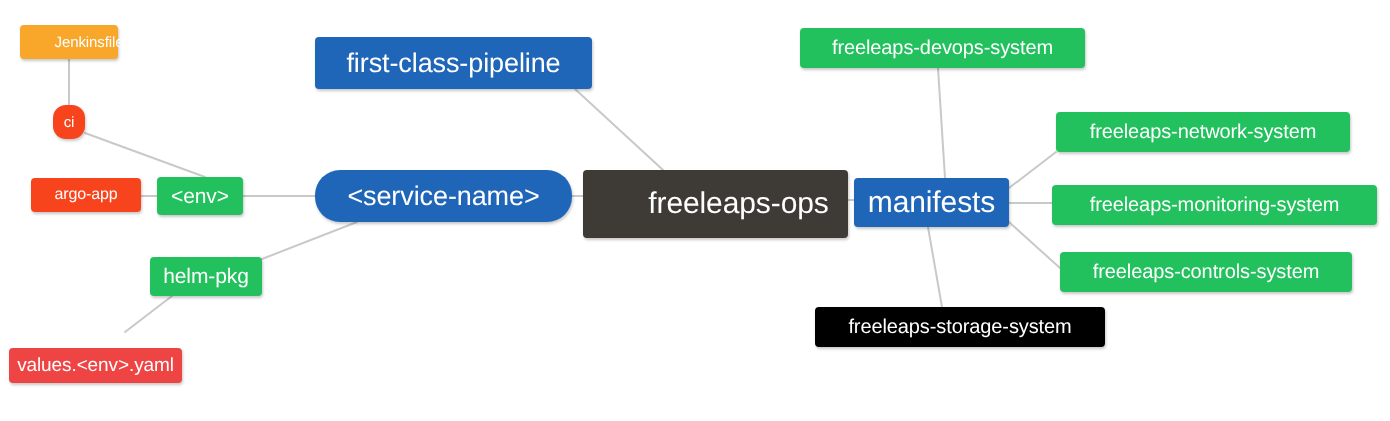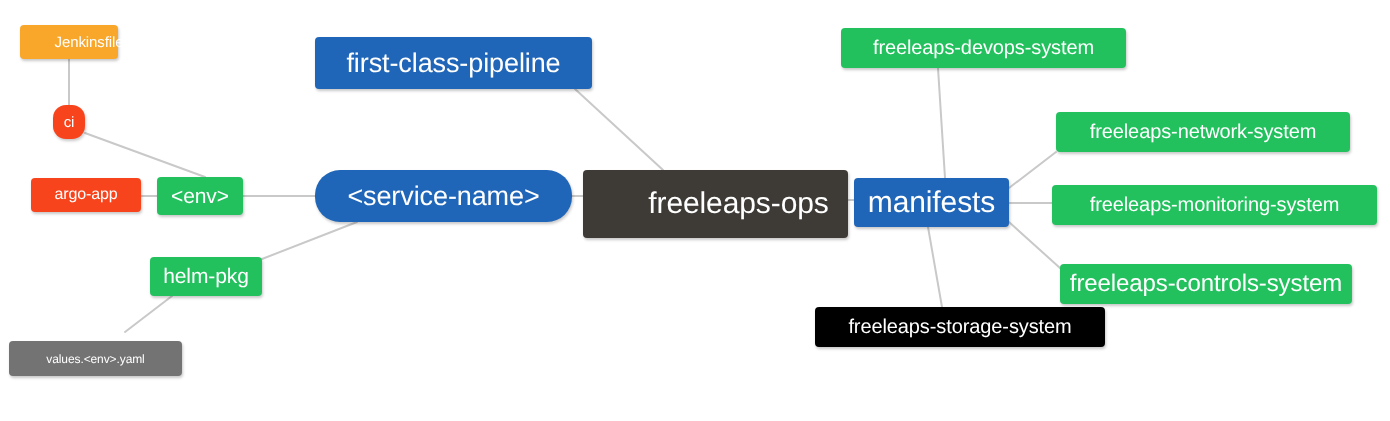--- a/index.html
+++ b/index.html
@@ -74,44 +74,44 @@
       </div>
       <div class="node" style="left: 31px; top: 178px; width: 110px; height: 34px; background: rgb(248, 68, 29); font-size: 16px;">
         <span class="node-label">argo-app</span>
       </div>
       <div class="node" style="left: 157px; top: 177px; width: 86px; height: 38px; background: rgb(34, 193, 94); font-size: 21px;">
         <span class="node-label">&lt;env&gt;</span>
       </div>
       <div class="node" style="left: 150px; top: 257px; width: 112px; height: 39px; background: rgb(34, 193, 94); font-size: 21px;">
         <span class="node-label">helm-pkg</span>
       </div>
-      <div class="node" style="left: 9px; top: 341px; width: 173px; height: 35px; background: #737373; font-size: 12px;">
+      <div class="node" style="left: 9px; top: 348px; width: 173px; height: 35px; background: #ef4444; font-size: 19px;">
         <span class="node-label">values.&lt;env&gt;.yaml</span>
       </div>
       <div class="node" style="left: 315px; top: 37px; width: 277px; height: 52px; background: rgb(32, 102, 184); font-size: 27px;">
         <span class="node-label">first-class-pipeline</span>
       </div>
       <div class="node" style="left: 315px; top: 170px; width: 257px; height: 52px; background: rgb(32, 102, 184); font-size: 27px; border-radius: 25px;">
         <span class="node-label">&lt;service-name&gt;</span>
       </div>
       <div class="node" style="left: 583px; top: 170px; width: 265px; height: 68px; background: rgb(62, 58, 54); font-size: 30px; padding-left: 46px;">
         <span class="node-label">freeleaps-ops</span>
       </div>
       <div class="node" style="left: 854px; top: 178px; width: 155px; height: 49px; background: rgb(32, 102, 184); font-size: 30px;">
         <span class="node-label">manifests</span>
       </div>
-      <div class="node" style="left: 800px; top: 28px; width: 285px; height: 40px; background: rgb(34, 193, 94); font-size: 20px; margin-left: 41px;">
+      <div class="node" style="left: 800px; top: 28px; width: 285px; height: 40px; background: rgb(34, 193, 94); font-size: 20px;">
         <span class="node-label">freeleaps-devops-system</span>
       </div>
       <div class="node" style="left: 1056px; top: 112px; width: 294px; height: 40px; background: rgb(34, 193, 94); font-size: 20px;">
         <span class="node-label">freeleaps-network-system</span>
       </div>
       <div class="node" style="left: 1052px; top: 185px; width: 325px; height: 40px; background: rgb(34, 193, 94); font-size: 20px;">
         <span class="node-label">freeleaps-monitoring-system</span>
       </div>
-      <div class="node" style="left: 1060px; top: 264px; width: 292px; height: 40px; background: rgb(34, 193, 94); font-size: 24px;">
+      <div class="node" style="left: 1060px; top: 252px; width: 292px; height: 40px; background: rgb(34, 193, 94); font-size: 20px;">
         <span class="node-label">freeleaps-controls-system</span>
       </div>
       <div class="node" style="left: 815px; top: 307px; width: 290px; height: 40px; background: #000000; font-size: 20px;">
         <span class="node-label">freeleaps-storage-system</span>
       </div>
     </div>
 </div>
 
 </body></html>

